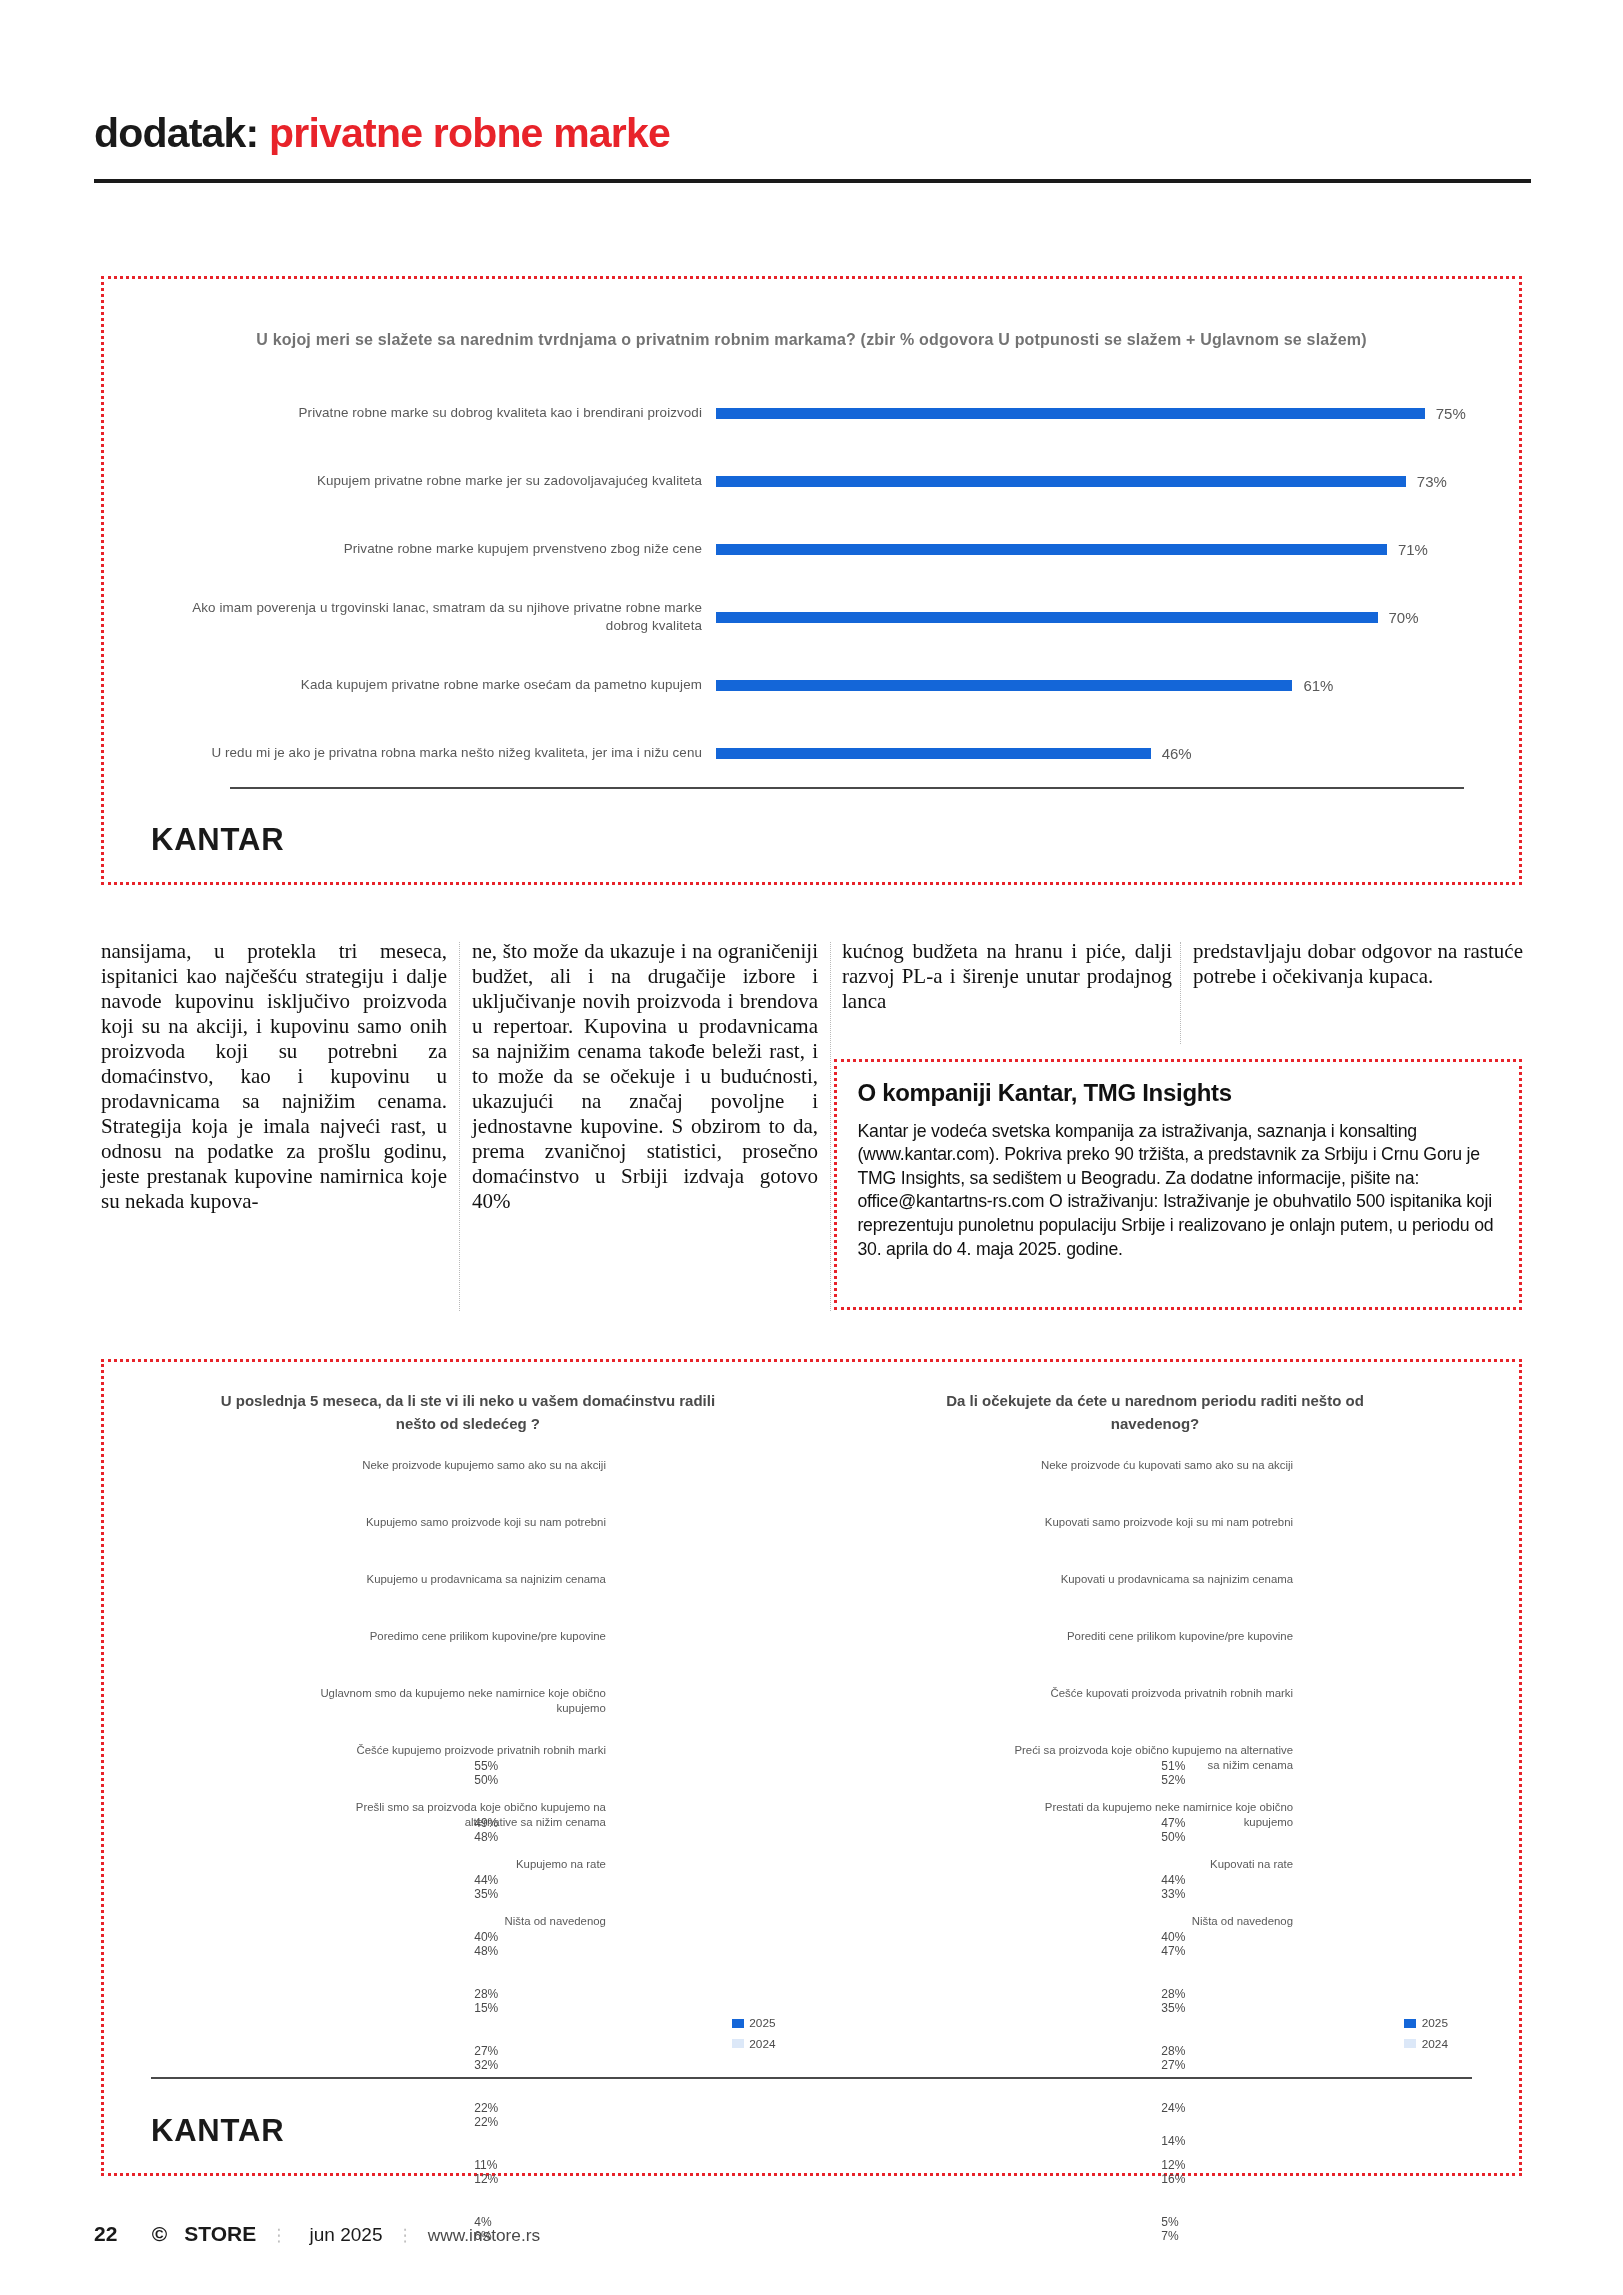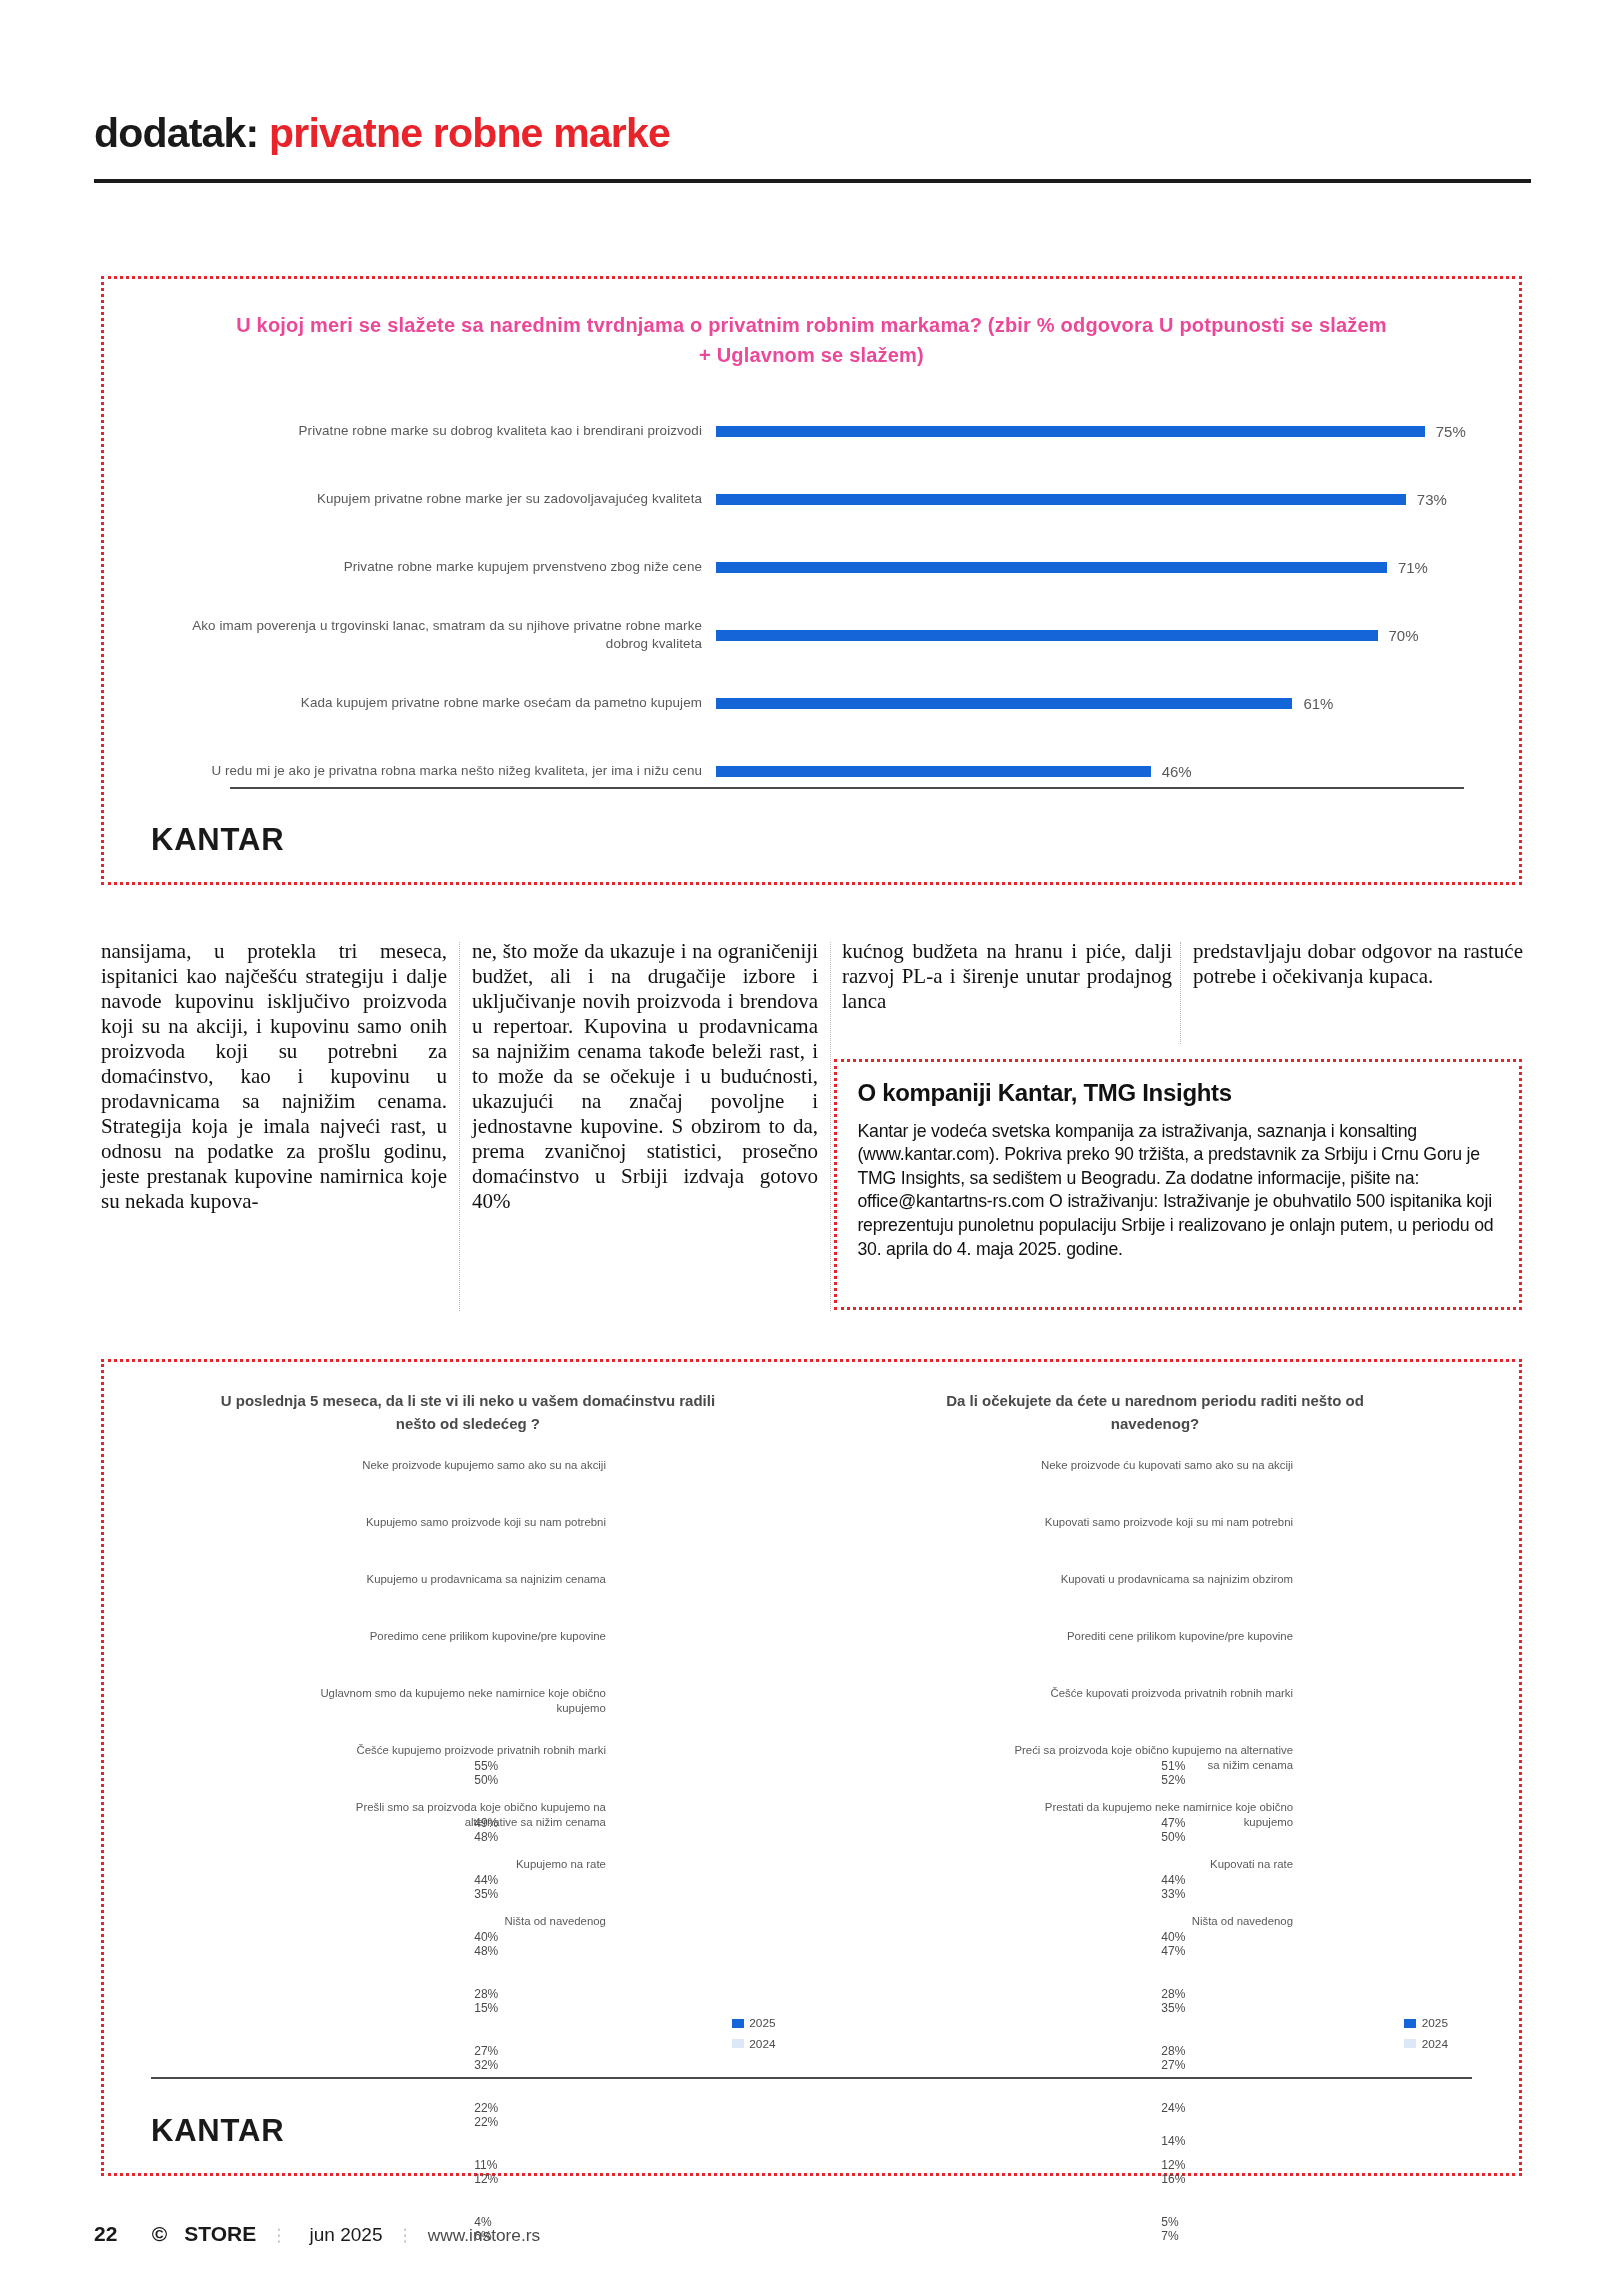--- a/index.html
+++ b/index.html
@@ -28,23 +28,23 @@
     position: absolute;
     border: 3.1px dotted #e8232a;
     background: #ffffff;
   }
 
   
   #chart1 { left: 101px; top: 276px; width: 1421px; height: 609px; }
   .c1-inner { position: relative; width: 100%; height: 100%; padding: 31px 47px 0 47px; }
   .c1-title {
     font-family: "Liberation Sans", sans-serif;
-    font-size: 20px; font-weight: bold; color: #ec4899;
+    font-size: 16px; font-weight: bold; color: #737373;
     text-align: center; line-height: 1.5; letter-spacing: 0.2px;
-    max-width: 1162px; margin: 0 auto;
+    max-width: 1162px; margin: 18px auto;
   }
   .c1-rows { margin-top: 27px; }
   .c1-row { display: flex; align-items: center; height: 68px; }
   .c1-label {
     width: 565px; flex: 0 0 565px; text-align: right; padding-right: 14px;
     font-family: "Liberation Sans", sans-serif;
     font-size: 13.4px; color: #595959; line-height: 1.35; letter-spacing: 0.1px;
   }
   .c1-track { flex: 1 1 auto; position: relative; height: 11px; }
   .c1-bar { height: 11px; background: #1466d8; }
@@ -379,21 +379,21 @@
                     <div class="c2-bar y25" style="width: 75.8065%;"></div>
                     <div class="c2-lab" style="left: calc(75.8065% + 6.3px);">47%</div>
                   </div>
                   <div class="c2-barwrap b">
                     <div class="c2-bar y24" style="width: 80.6452%;"></div>
                     <div class="c2-lab" style="left: calc(80.6452% + 6.3px);">50%</div>
                   </div>
                 </div>
               </div>
               <div class="c2-row">
-                <div class="c2-label">Kupovati u prodavnicama sa najnizim obzirom</div>
+                <div class="c2-label">Kupovati u prodavnicama sa najnizim cenama</div>
                 <div class="c2-track">
                   <div class="c2-barwrap a">
                     <div class="c2-bar y25" style="width: 70.9677%;"></div>
                     <div class="c2-lab" style="left: calc(70.9677% + 6.3px);">44%</div>
                   </div>
                   <div class="c2-barwrap b">
                     <div class="c2-bar y24" style="width: 53.2258%;"></div>
                     <div class="c2-lab" style="left: calc(53.2258% + 6.3px);">33%</div>
                   </div>
                 </div>

